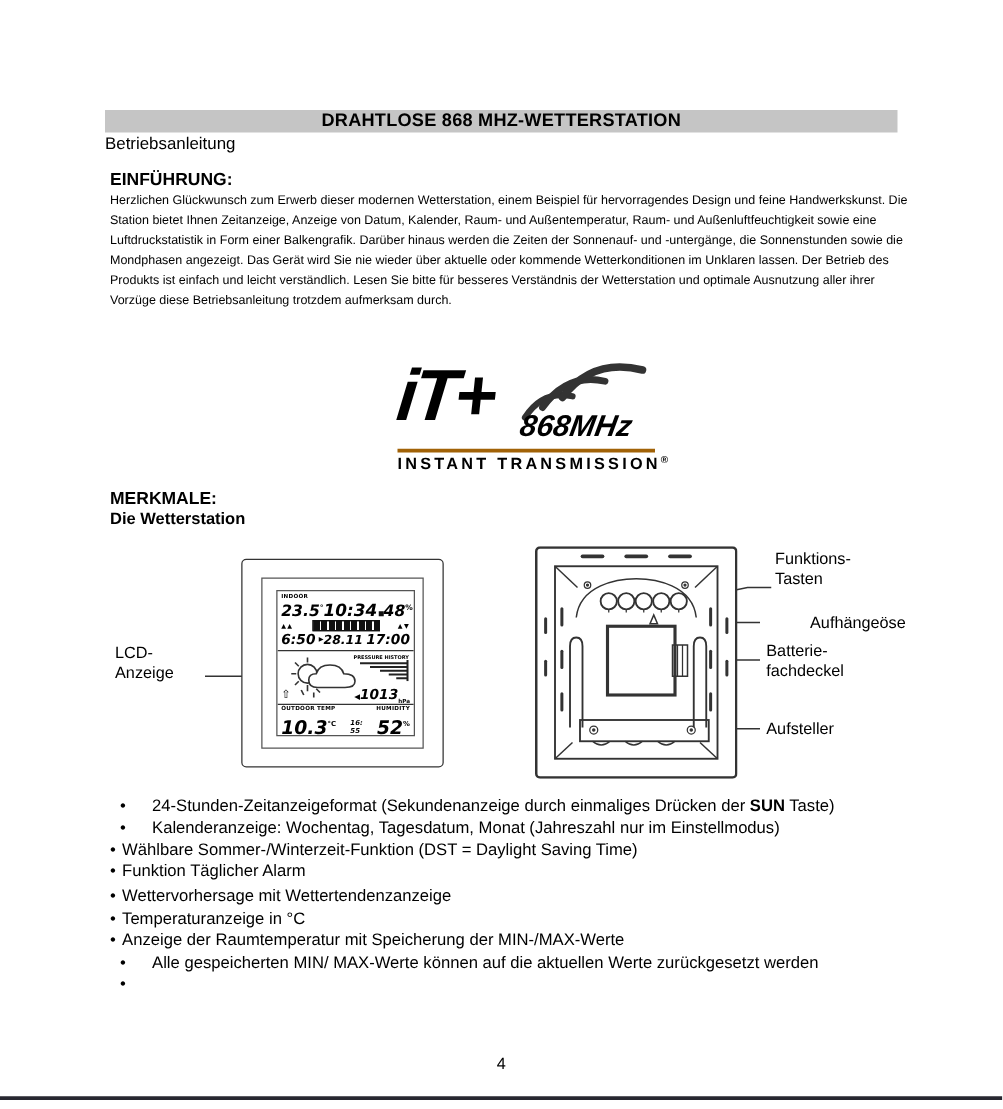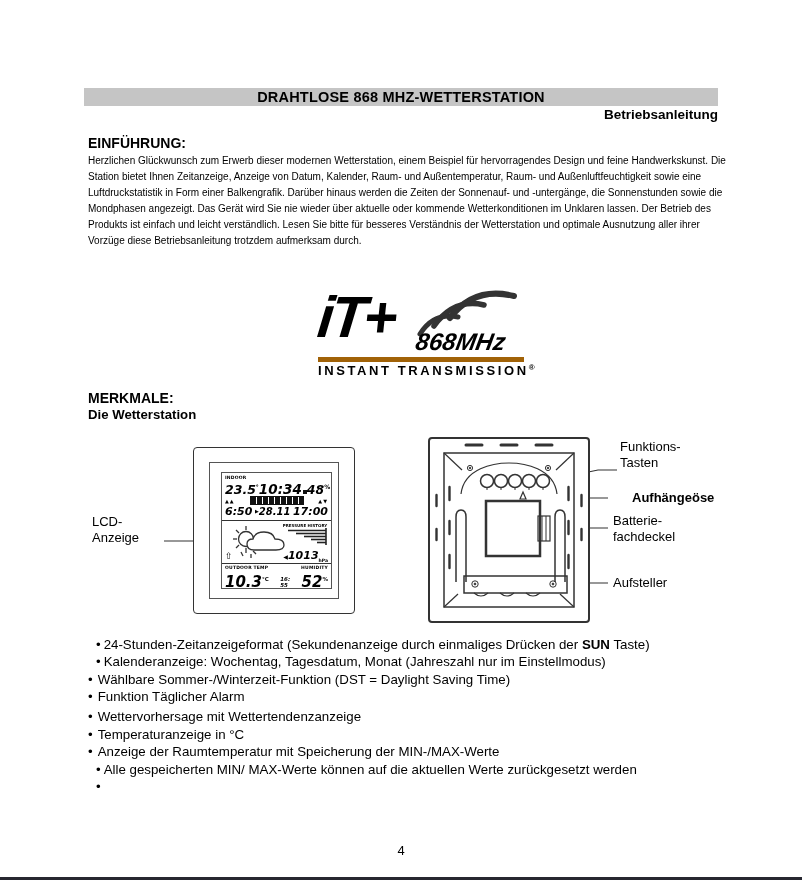--- a/index.html
+++ b/index.html
@@ -3,34 +3,34 @@
 <meta charset="utf-8">
 <style>
   html,body { margin:0; padding:0; background:#fff; }
   body { font-family:"Liberation Sans","DejaVu Sans",sans-serif; color:#000; }
   #page { position:relative; width:802px; height:887px; background:#fff; overflow:hidden; }
   .abs { position:absolute; }
 
   
   .titlebar { left:84px; top:88px; width:634px; height:18px; background:#c5c5c5;
               text-align:center; font-weight:bold; font-size:14.5px; line-height:18px; letter-spacing:.2px; }
-  .subtitle { left:84px; top:107px; width:634px; text-align:right; font-weight:bold; font-size:13.5px; }
+  .subtitle { left:84px; top:107px; width:634px; text-align:left; font-weight:normal; font-size:13.5px; }
 
   
   .intro-h { left:88px; top:135px; font-weight:bold; font-size:14px; }
   .intro-b { left:88px; top:153px; width:648px; font-size:10px; line-height:16.1px; }
 
   
   .logo { left:318px; top:292px; width:208px; height:86px; }
   .logo-it { position:absolute; left:0; top:-4px; font-size:58px; font-weight:bold; font-style:italic;
              letter-spacing:-3px; transform:skewX(-6deg); line-height:1; }
   .logo-waves { position:absolute; left:96px; top:-2px; }
   .logo-mhz { position:absolute; left:98px; top:38px; font-size:24px; font-weight:bold; font-style:italic;
               transform:skewX(-10deg); line-height:1; }
-  .logo-tag { position:absolute; left:0; bottom:0; width:206px; border-top:5px solid #a16207; padding-top:1px;
+  .logo-tag { position:absolute; left:0; bottom:0; width:206px; border-top:3px solid #a16207; padding-top:1px;
               font-size:13px; font-weight:bold; letter-spacing:2.6px; white-space:nowrap; }
   .logo-tag sup { font-size:8px; letter-spacing:0; }
 
   
   .m-h { left:88px; top:390px; font-weight:bold; font-size:14px; }
   .m-s { left:88px; top:407px; font-weight:bold; font-size:13.2px; }
 
   
   .diagram { left:0; top:430px; width:802px; height:210px; }
   .overlay { position:absolute; left:0; top:0; }
@@ -66,34 +66,34 @@
   .pressure-val .arr { font-size:6px; font-style:normal; }
   .pressure-val sub { font-size:4.5px; font-style:normal; }
   .r5 { display:flex; justify-content:space-between; align-items:center; height:22px; }
   .r5 .seg { font-size:15px; }
   .r5 sup { font-size:5.5px; font-style:normal; }
   .mm { font-size:5.5px; font-weight:bold; font-style:italic; line-height:6px; text-align:left; }
 
   .backdev { position:absolute; left:428px; top:7px; }
 
   .funk-label { left:620px; top:9px; }
-  .hanger-label { left:632px; top:60px;font-weight:bold; }
+  .hanger-label { left:648px; top:60px; }
   .battery-label { left:613px; top:83px; }
   .stand-label { left:613px; top:145px; }
 
   
   .bullets { left:88px; top:637px; width:660px; font-size:13.3px; line-height:16.2px; }
   .bullets ul { list-style:none; margin:0; padding:0; }
   .bullets li { display:flex; margin-bottom:1.2px; }
   .bullets li.gap { margin-top:4px; }
   .bullets .dot { flex:0 0 auto; }
   .bullets .dot::before { content:"\2022"; }
   .bullets li .txt { margin-left:5px; }
   .bullets li.ind .dot { margin-left:8px; }
-  .bullets li.ind .txt { margin-left:3px; }
+  .bullets li.ind .txt { margin-left:21px; }
 
   .pagenum { left:0; top:843px; width:802px; text-align:center; font-size:13px; }
   .botline { left:0; top:877px; width:802px; height:3px; background:#272730; }
 
   svg .ln { stroke:#333; fill:none; }
 </style>
 </head>
 <body>
 
 <div id="page">

